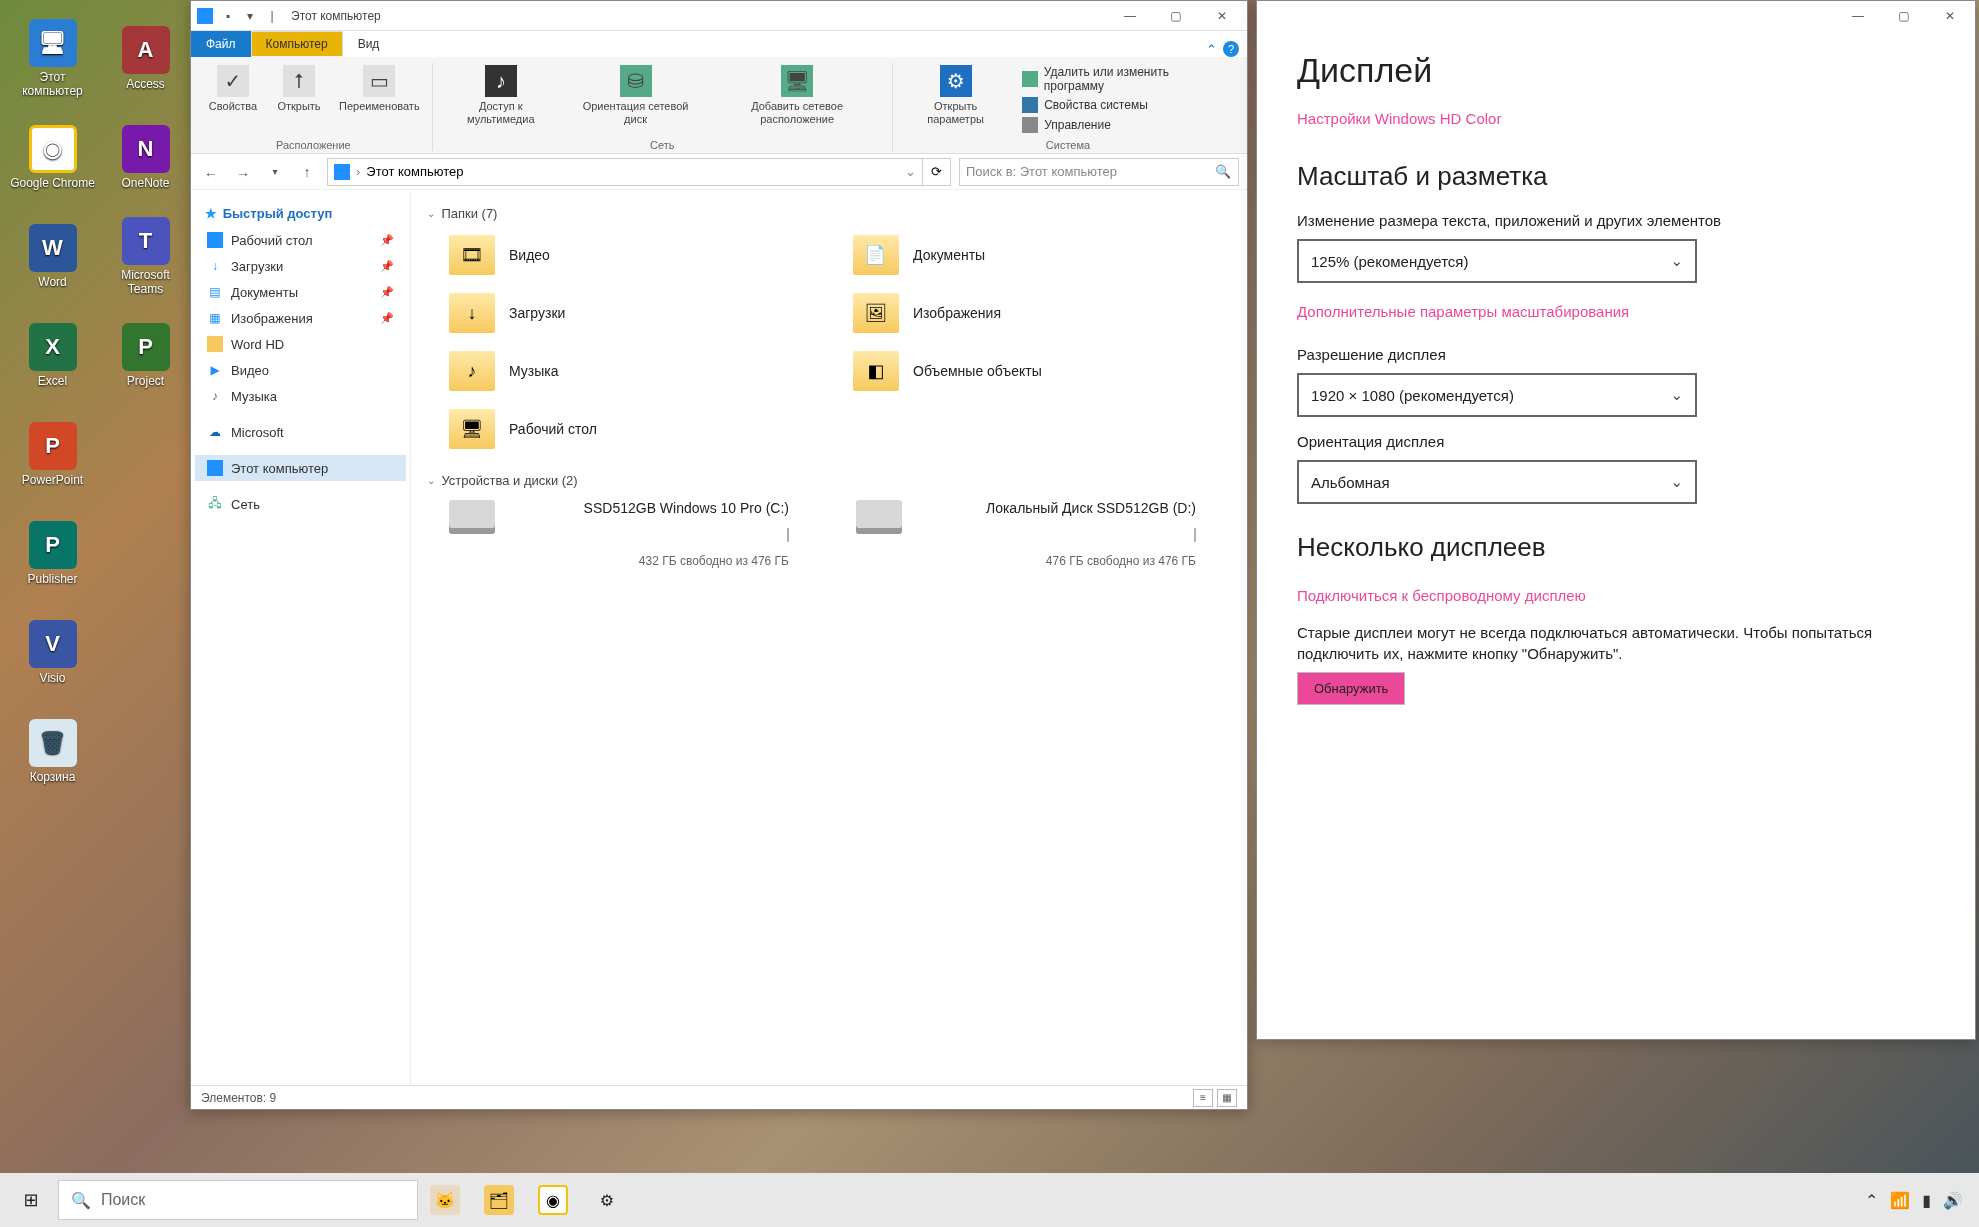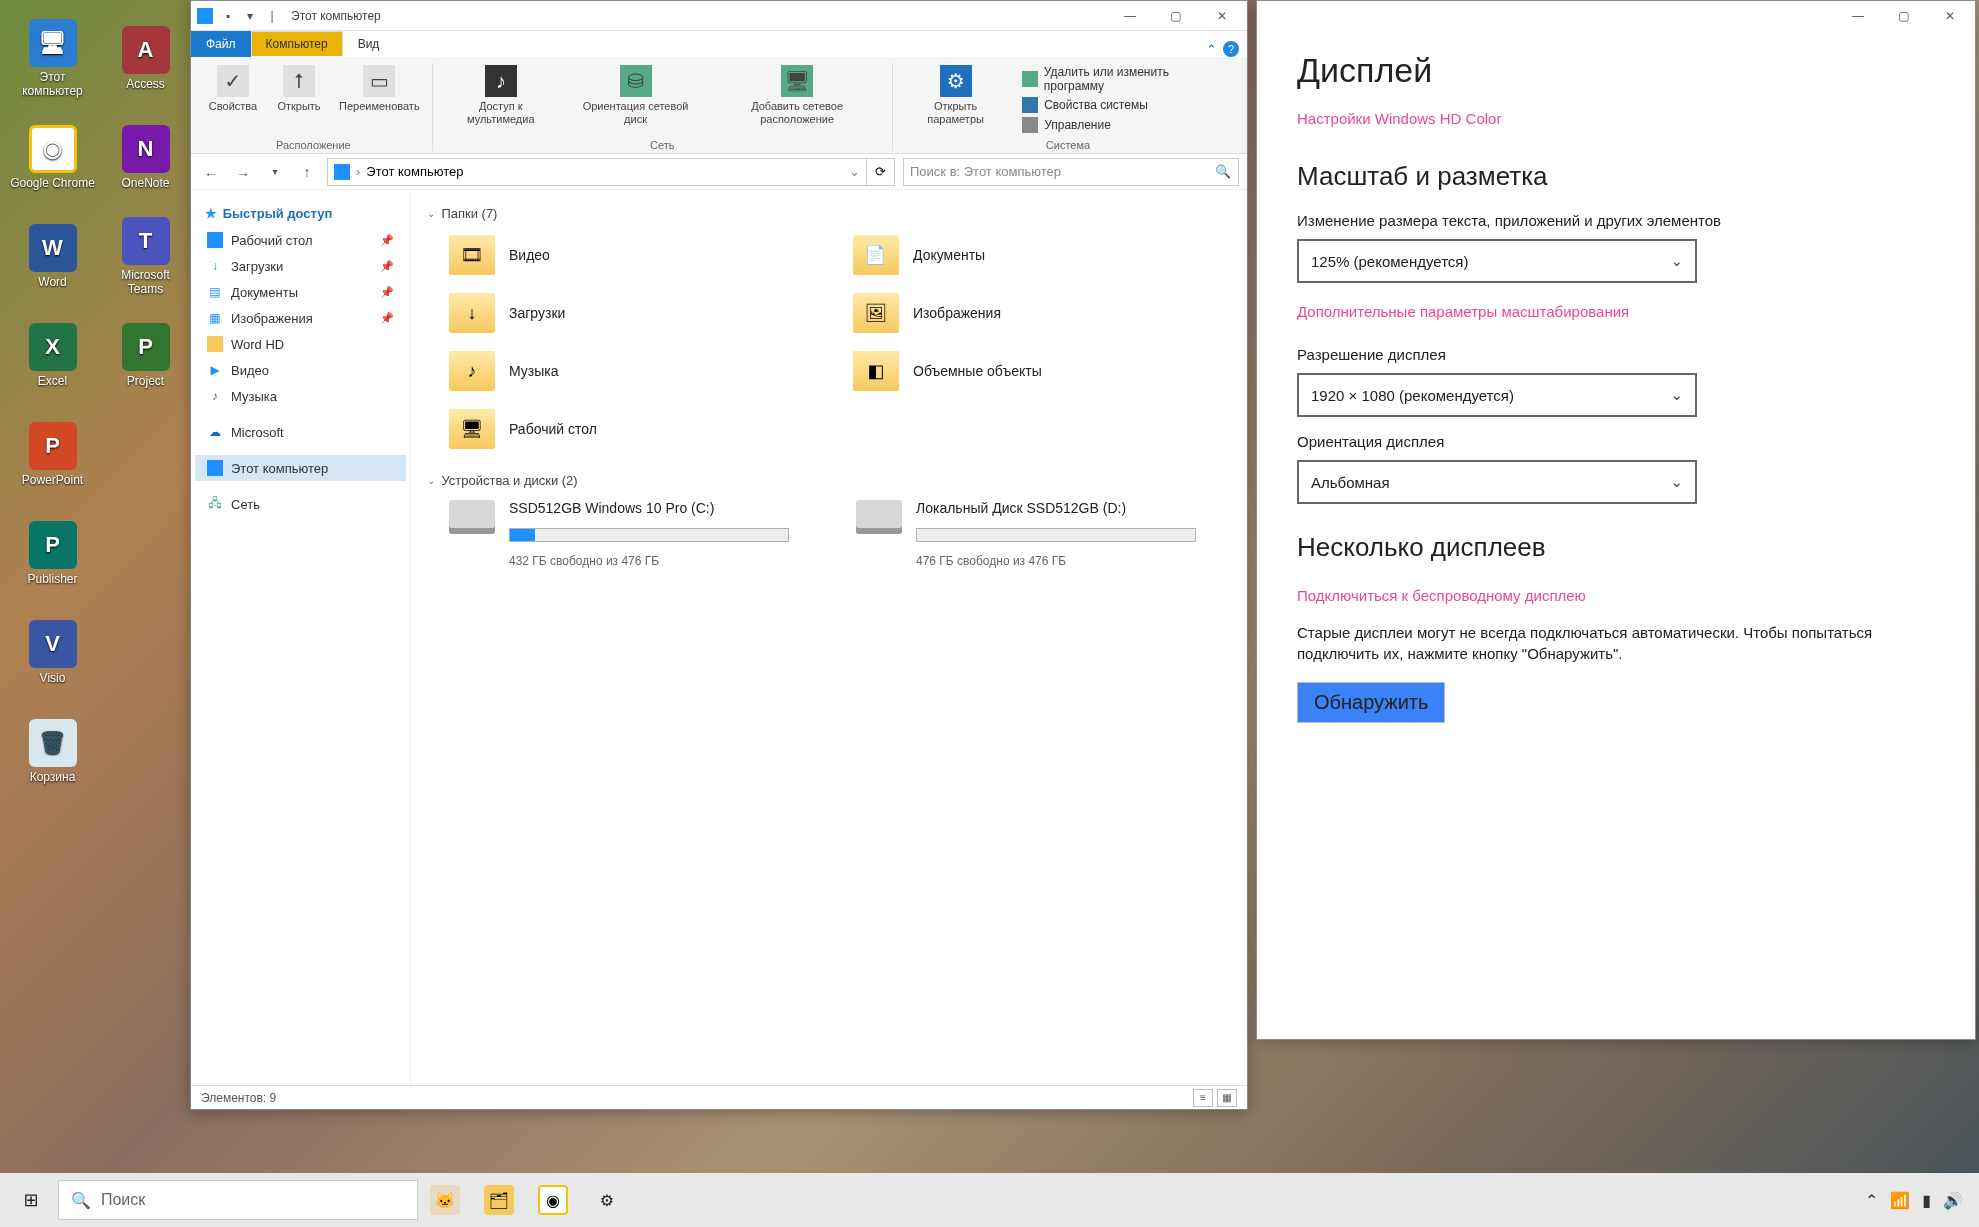--- a/index.html
+++ b/index.html
@@ -40,21 +40,21 @@
 .rgroup-label{font-size:11px;color:#666;margin-top:auto;padding-top:4px;}
 .syslinks{display:flex;flex-direction:column;gap:4px;padding:2px 6px;font-size:12px;}
 .syslink{display:flex;align-items:center;gap:6px;color:#333;cursor:pointer;}
 .syslink .sico{width:16px;height:16px;background:#5a8;}
 
 .navbar { height:36px;padding:4px 8px;display:flex;align-items:center;gap:8px;border-bottom:1px solid #eee;}
 .navbtn{width:24px;height:24px;display:flex;align-items:center;justify-content:center;color:#555;font-size:14px;cursor:pointer;}
 .addr{flex:1;height:28px;border:1px solid #ccc;display:flex;align-items:center;padding:0 6px;font-size:13px;gap:6px;}
 .addr .aico{width:16px;height:16px;background:#1e90ff;}
 .refresh{width:28px;height:28px;border:1px solid #ccc;border-left:none;display:flex;align-items:center;justify-content:center;font-size:13px;}
-.search{width:336px;height:28px;border:1px solid #ccc;display:flex;align-items:center;padding:0 6px;font-size:13px;color:#888;}
+.search{width:280px;height:28px;border:1px solid #ccc;display:flex;align-items:center;padding:0 6px;font-size:13px;color:#888;}
 .search .sico{margin-left:auto;}
 
 .body { flex:1; display:flex; overflow:hidden;}
 .navpane{width:220px;border-right:1px solid #eee;padding:10px 4px;font-size:13px;overflow:auto;}
 .navitem{display:flex;align-items:center;gap:8px;padding:5px 12px;color:#333;cursor:pointer;}
 .navitem.sel{background:#d5e6f7;}
 .navitem .pin{margin-left:auto;color:#1e6fbf;font-size:11px;}
 .navitem .nico{width:16px;height:16px;display:flex;align-items:center;justify-content:center;font-size:12px;}
 .navhead{color:#1e6fbf;font-weight:600;padding:6px 10px;display:flex;align-items:center;gap:6px;}
 .navspacer{height:10px;}
@@ -63,41 +63,41 @@
 .group-head{font-size:13px;color:#444;padding:6px 2px;display:flex;align-items:center;gap:6px;}
 .group-head .chev{font-size:10px;color:#777;}
 .folders-grid{display:grid;grid-template-columns:repeat(2,1fr);gap:2px 20px;padding-left:20px;}
 .fitem{display:flex;align-items:center;gap:14px;padding:8px 4px;cursor:pointer;}
 .fitem .fico{width:46px;height:40px;background:linear-gradient(#ffe9a8,#f6c95e);border-radius:2px;display:flex;align-items:center;justify-content:center;font-size:18px;}
 .fitem .flab{font-size:14px;color:#222;}
 
 .drives{display:grid;grid-template-columns:repeat(2,1fr);gap:8px 26px;padding-left:20px;}
 .ditem{display:flex;gap:14px;align-items:flex-start;padding:6px 4px;cursor:pointer;}
 .ditem .dico{width:46px;height:34px;background:#d7d7d7;border-radius:3px;box-shadow:inset 0 -6px 0 #999;}
-.ditem .dinfo{display:flex;flex-direction:column;gap:12px;width:280px;}
+.ditem .dinfo{display:flex;flex-direction:column;gap:12px;width:280px;align-items:flex-end;}
 .ditem .dname{font-size:14px;color:#222;}
 .ditem .dbar{height:14px;border:1px solid #b0b0b0;background:#eee;}
 .ditem .dfill{height:100%;background:#1e90ff;}
 .ditem .dfree{font-size:12px;color:#666;}
 
 .status{height:24px;border-top:1px solid #ddd;display:flex;align-items:center;font-size:12px;color:#555;padding:0 10px;}
 .status .views{margin-left:auto;display:flex;gap:4px;}
 .vbtn{width:20px;height:18px;border:1px solid #bbb;display:flex;align-items:center;justify-content:center;font-size:10px;}
 
 
 .settings{position:absolute;top:0;left:1256px;width:720px;height:1040px;background:#fff;border:1px solid #888;box-shadow:0 2px 14px rgba(0,0,0,.25);display:flex;flex-direction:column;}
 .settings .titlebar{background:#fff;justify-content:flex-end;border-bottom:none;}
 .settings-body{flex:1;padding:20px 40px;overflow:auto;font-size:15px;color:#222;}
 .settings-body h1{font-weight:400;font-size:34px;margin-bottom:14px;}
 .settings-body h2{font-weight:400;font-size:26px;margin:28px 0 18px;}
 .settings-body p{font-size:15px;margin:8px 0;line-height:1.4;}
 .settings-body a{color:#ec4899;text-decoration:none;font-size:15px;display:inline-block;margin:6px 0;}
 .dropdown{width:400px;height:44px;border:2px solid #666;display:flex;align-items:center;padding:0 12px;font-size:15px;margin:6px 0 14px;cursor:pointer;}
 .dropdown .dd-arrow{margin-left:auto;color:#444;}
-.btn{padding:8px 16px;background:#3b82f6;border:1px solid #bbb;font-size:20px;cursor:pointer;display:inline-block;margin-top:10px;}
+.btn{padding:8px 16px;background:#ec4899;border:1px solid #bbb;font-size:13px;cursor:pointer;display:inline-block;}
 
 
 .taskbar{position:absolute;left:0;bottom:0;width:1979px;height:54px;background:#e8e8e8;display:flex;align-items:center;padding:0 4px;}
 .start{width:54px;height:54px;display:flex;align-items:center;justify-content:center;font-size:18px;color:#222;cursor:pointer;}
 .tsearch{width:360px;height:40px;background:#fff;border:1px solid #ccc;display:flex;align-items:center;padding:0 12px;gap:10px;font-size:16px;color:#666;}
 .tbtn{width:54px;height:54px;display:flex;align-items:center;justify-content:center;cursor:pointer;}
 .tbtn .tico{width:30px;height:30px;border-radius:4px;background:#ccc;display:flex;align-items:center;justify-content:center;font-size:16px;}
 .tray{margin-left:auto;display:flex;align-items:center;gap:12px;padding:0 12px;font-size:14px;color:#333;}
 .tray .tico2{font-size:16px;}
 </style>

